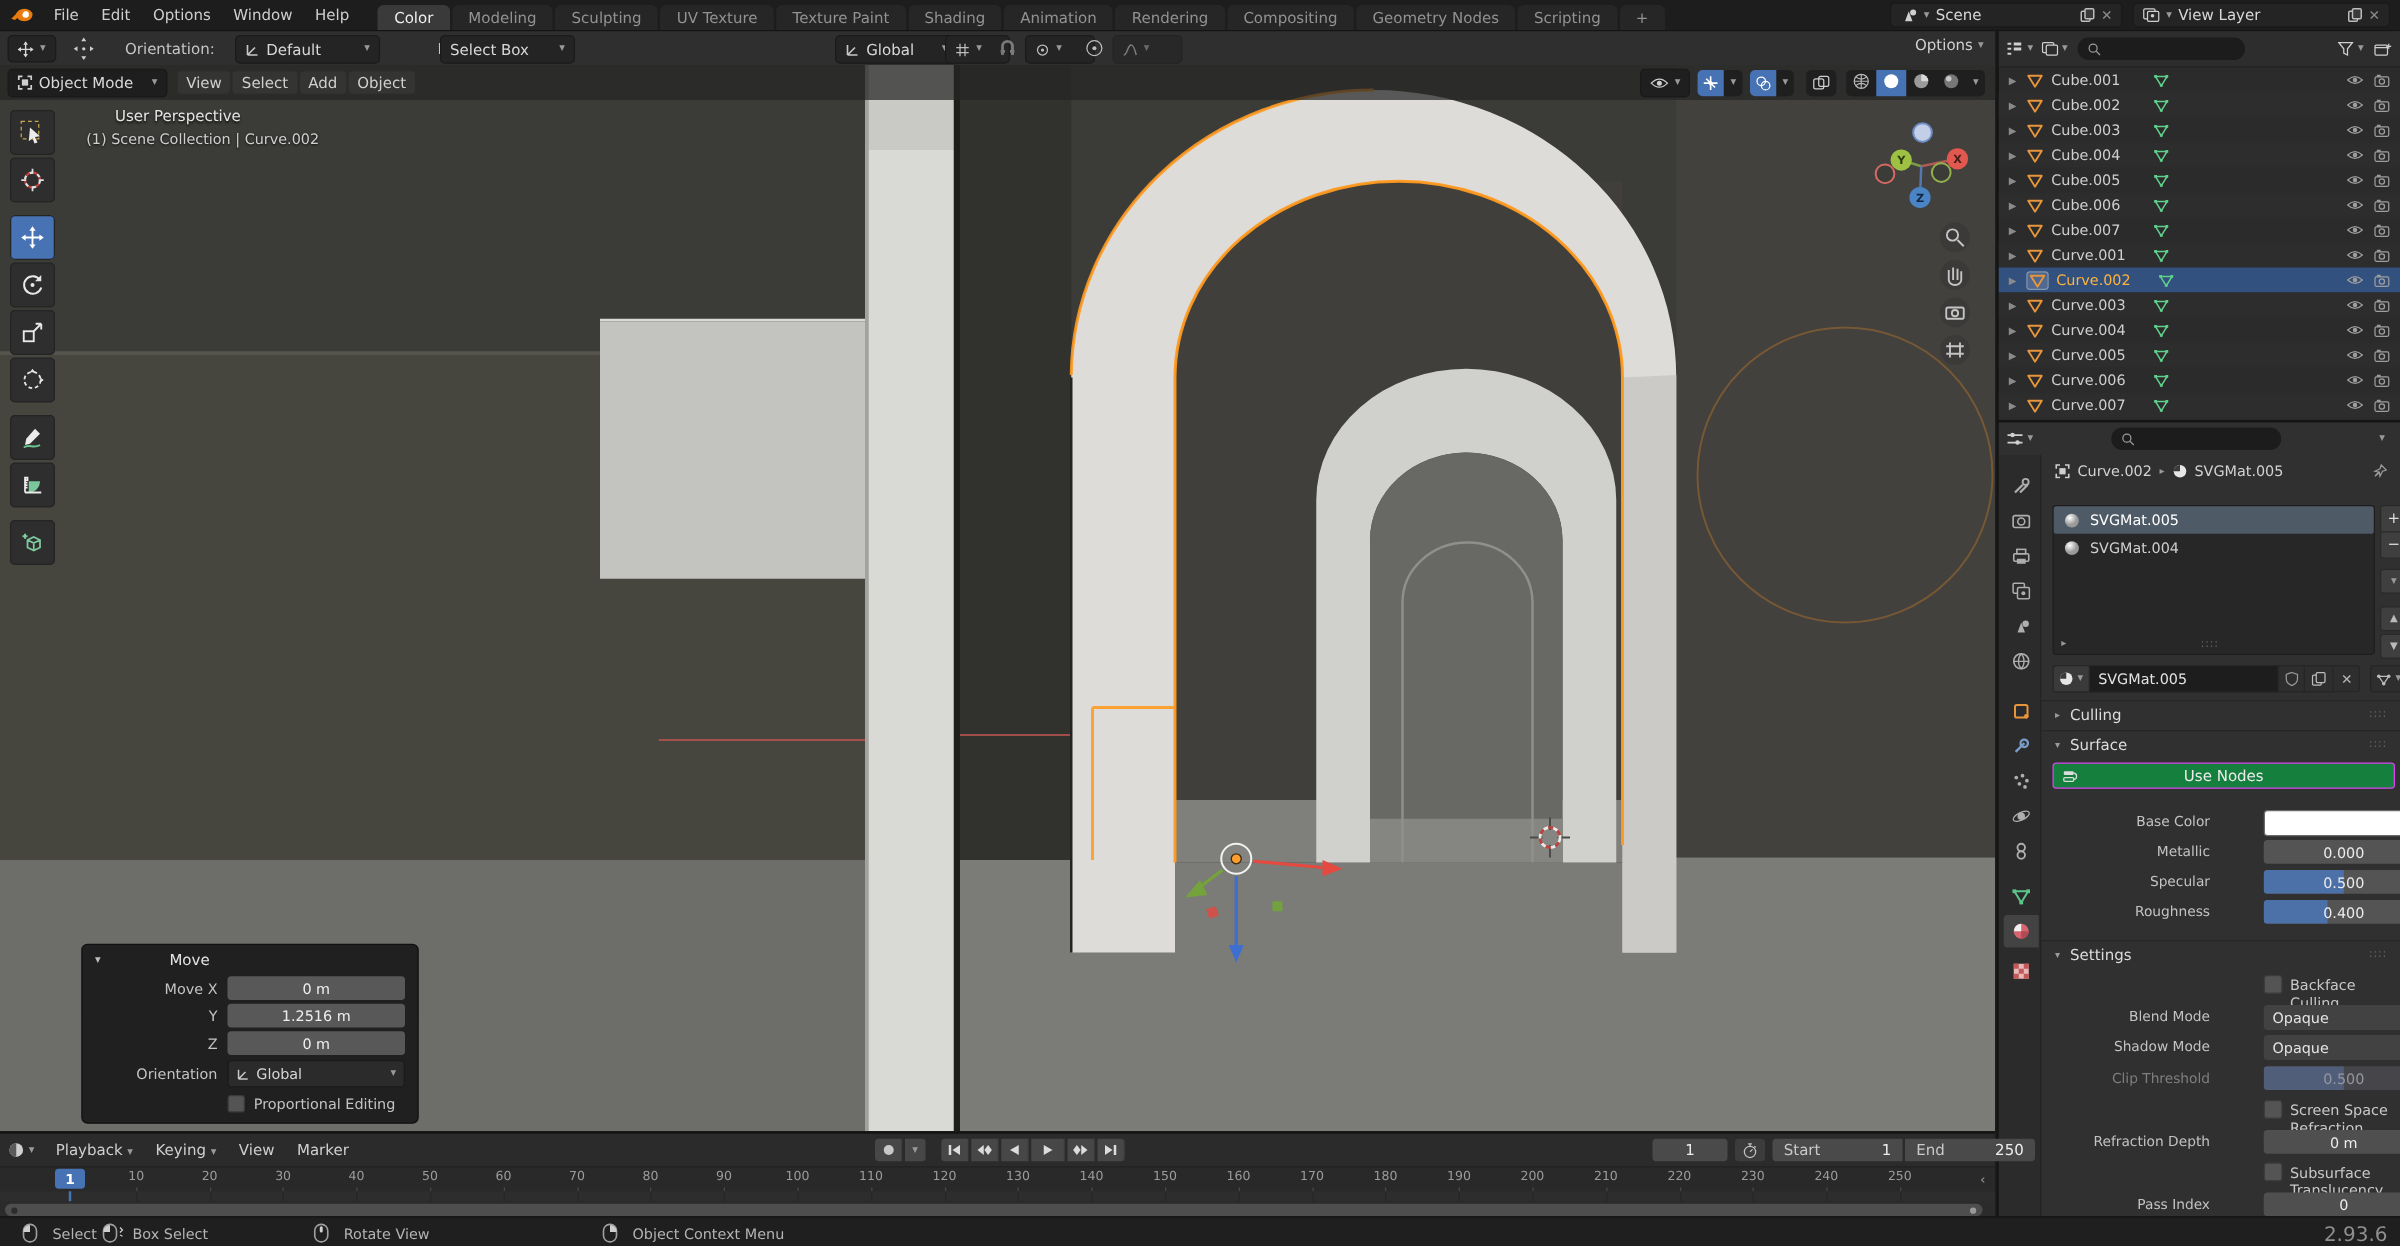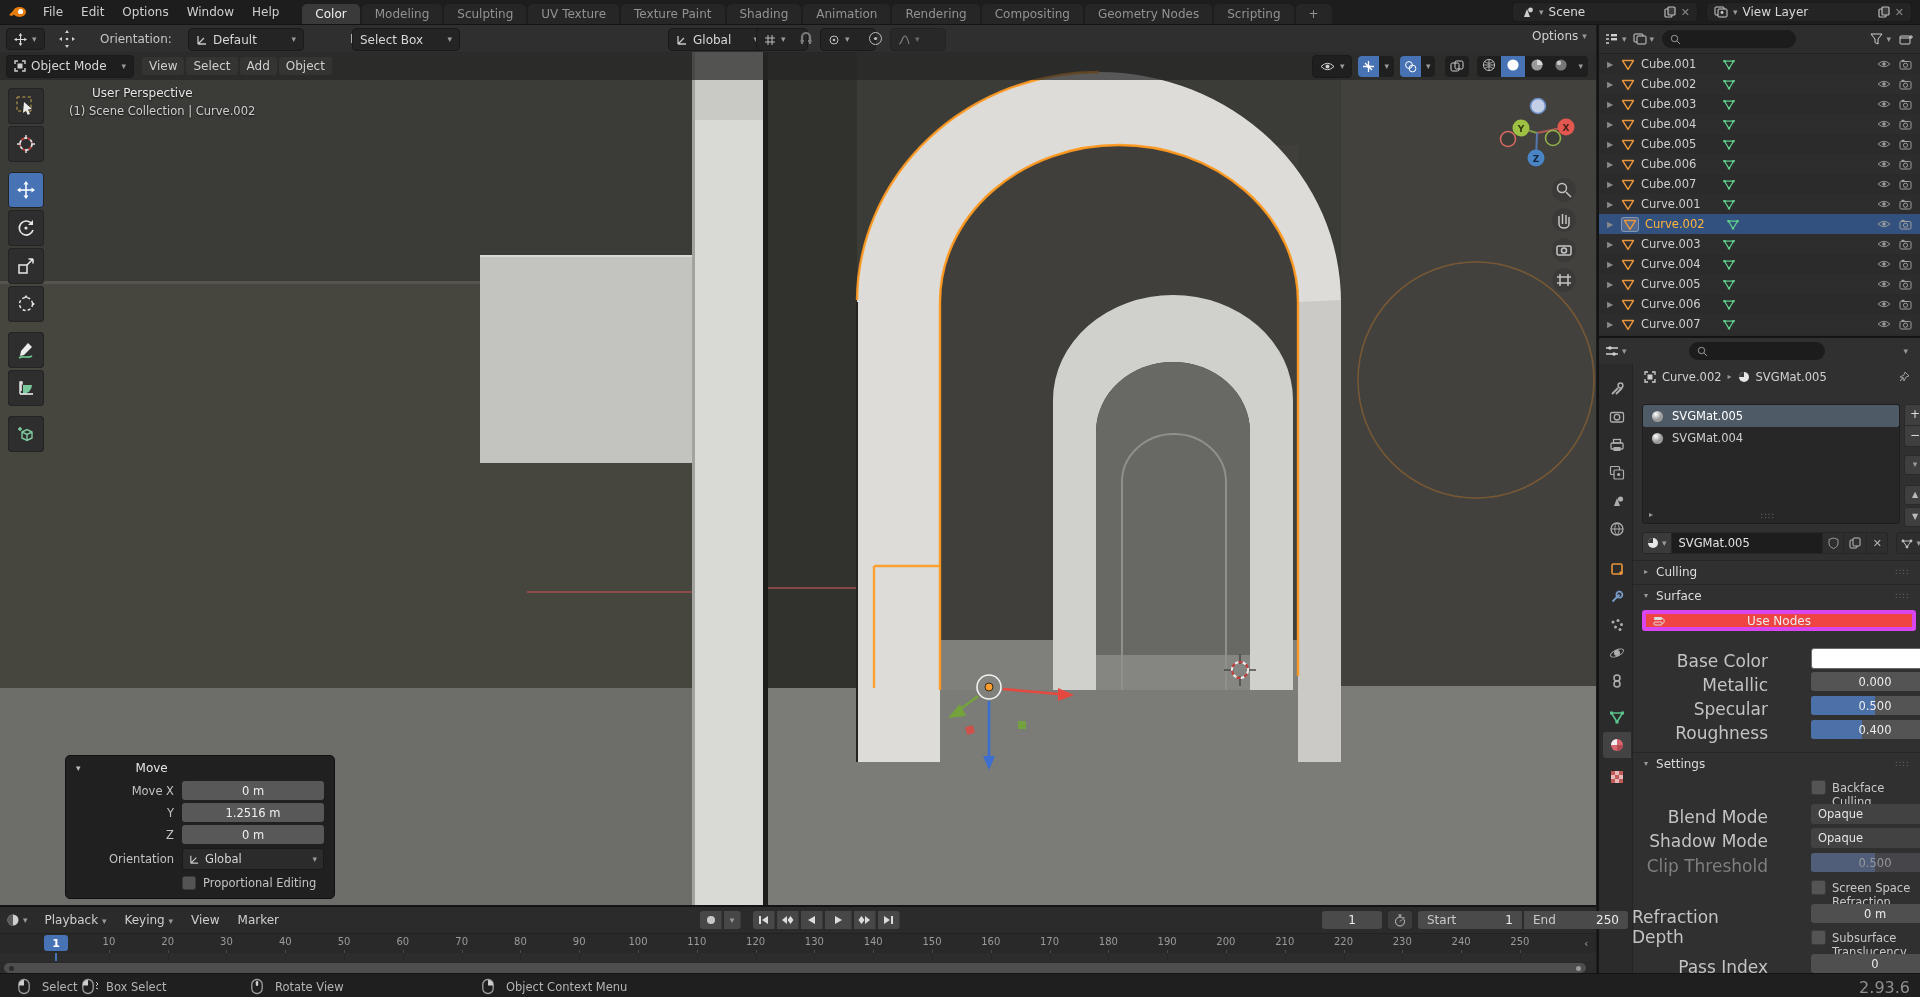--- a/index.html
+++ b/index.html
@@ -14,21 +14,21 @@
   .tab{padding:3px 13px;border-radius:5px 5px 0 0;color:#929292;background:#262626;margin-right:2px;cursor:default;white-space:nowrap;}
   .tab.active{background:#3a3a3a;color:#efefef;}
   
   .ol-row{display:flex;align-items:center;height:20px;padding-left:8px;color:#cfcfcf;font-size:11.5px;}
   .ol-row.alt{background:#2d2d2d;}
   .ol-row.sel{background:#33517e;color:#ffb43c;}
   .ol-name{margin-left:6px;width:82px;}
   .ol-exp{color:#8a8a8a;font-size:8px;width:14px;}
   .ol-right{margin-left:auto;display:flex;gap:8px;padding-right:8px;}
   
-  .plabel{position:absolute;right:154px;color:#c3c3c3;font-size:17px;text-align:left;}
+  .plabel{position:absolute;right:154px;color:#c3c3c3;font-size:11px;text-align:center;}
   .pwidget{position:absolute;left:179px;width:128px;height:19px;background:#545454;border-radius:3px;
            color:#ececec;font-size:11.5px;display:flex;align-items:center;justify-content:center;overflow:hidden;}
   .pfill{position:absolute;left:0;top:0;bottom:0;background:#4c70a8;}
   .pv{position:relative;z-index:2;}
   .chk{position:absolute;left:179px;width:13px;height:13px;background:#545454;border-radius:2.5px;border:1px solid #3c3c3c;}
   .chklabel{position:absolute;left:200px;color:#c8c8c8;font-size:11.5px;}
   .dd{position:absolute;left:179px;width:131px;height:20px;background:#424242;border-radius:3px;color:#e4e4e4;
       font-size:11.5px;display:flex;align-items:center;padding:0 7px;justify-content:space-between;box-sizing:border-box;}
   .sect{color:#dcdcdc;font-size:12px;}
   .grip{color:#666;font-size:9px;letter-spacing:1.5px;}
@@ -1038,21 +1038,21 @@
         <span class="chev" style="font-size:8px;">▸</span>
         <span class="sect">Culling</span>
         <span class="grip" style="margin-left:auto;">∷∷</span>
       </div>
       <div class="row" style="position:absolute;left:0;top:220px;width:290px;height:22px;padding:0 12px;gap:8px;box-sizing:border-box;border-top:1px solid #262626;">
         <span class="chev" style="font-size:8px;">▾</span>
         <span class="sect">Surface</span>
         <span class="grip" style="margin-left:auto;">∷∷</span>
       </div>
 
-      <div class="row" style="position:absolute;left:10px;top:246px;width:274px;height:21px;background:#ef4444;border:4px solid #d946ef;border-radius:3px;justify-content:center;box-sizing:border-box;">
+      <div class="row" style="position:absolute;left:10px;top:246px;width:274px;height:21px;background:#15803d;border:1px solid #d946ef;border-radius:3px;justify-content:center;box-sizing:border-box;">
         <svg width="13" height="12" viewBox="0 0 13 12" style="position:absolute;left:7px;">
             <rect x="1" y="2" width="8" height="3" rx="1" fill="#dcdcdc"></rect>
             <rect x="1" y="7" width="8" height="3" rx="1" fill="none" stroke="#dcdcdc"></rect>
             <path d="M9,3.5 C12,3.5 12,8.5 9,8.5" stroke="#dcdcdc" fill="none"></path>
           </svg>
         <span style="color:#ececec;">Use Nodes</span>
       </div>
 
       <div class="abs" style="left:0;top:284px;width:290px;">
         <span class="plabel" style="top:3px;">Base Color</span>

